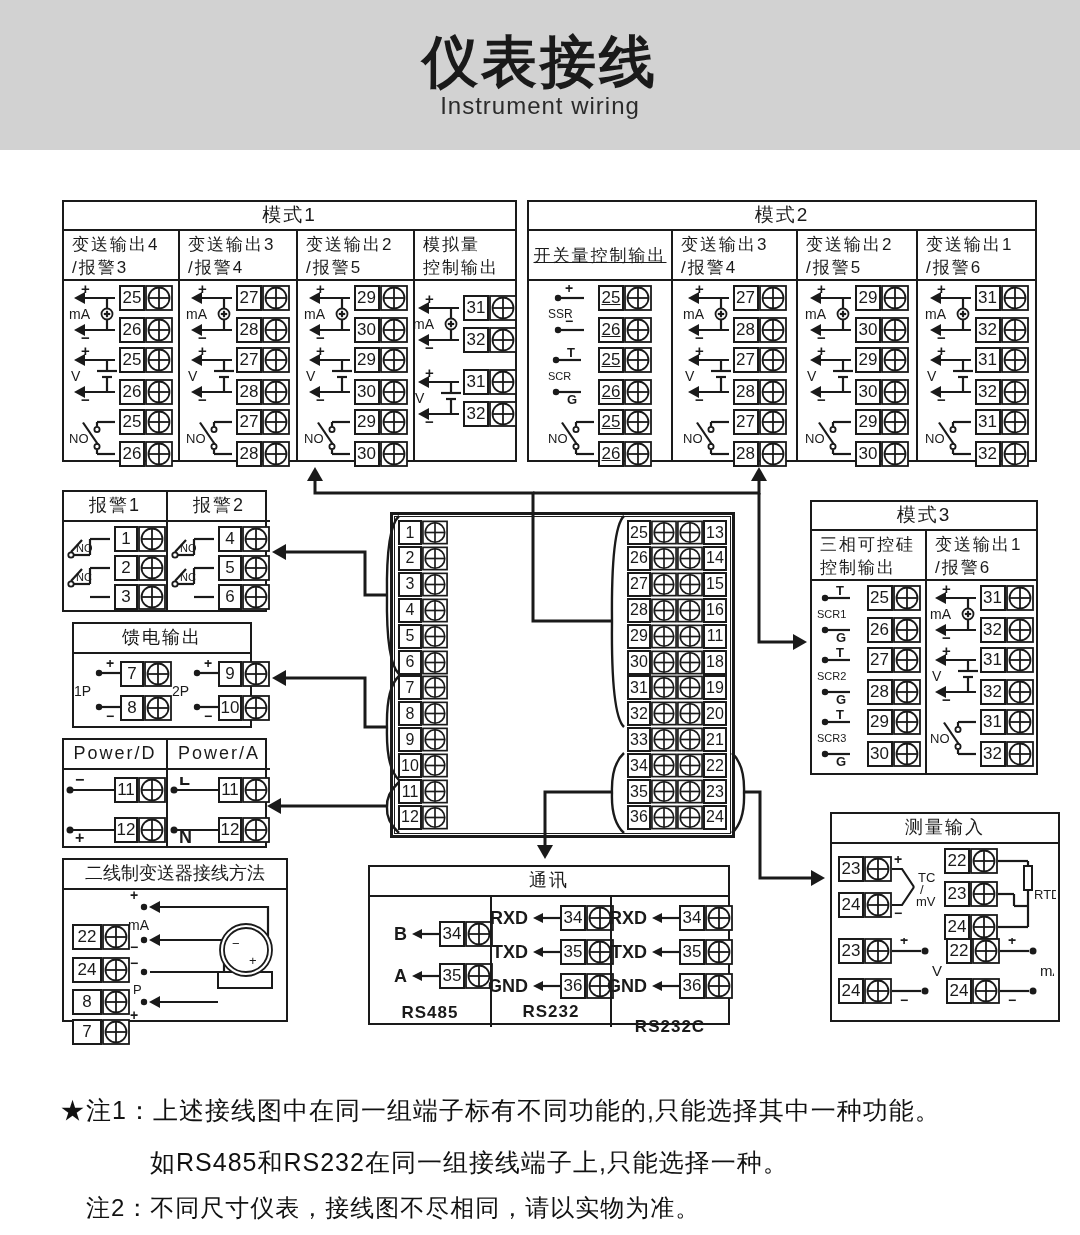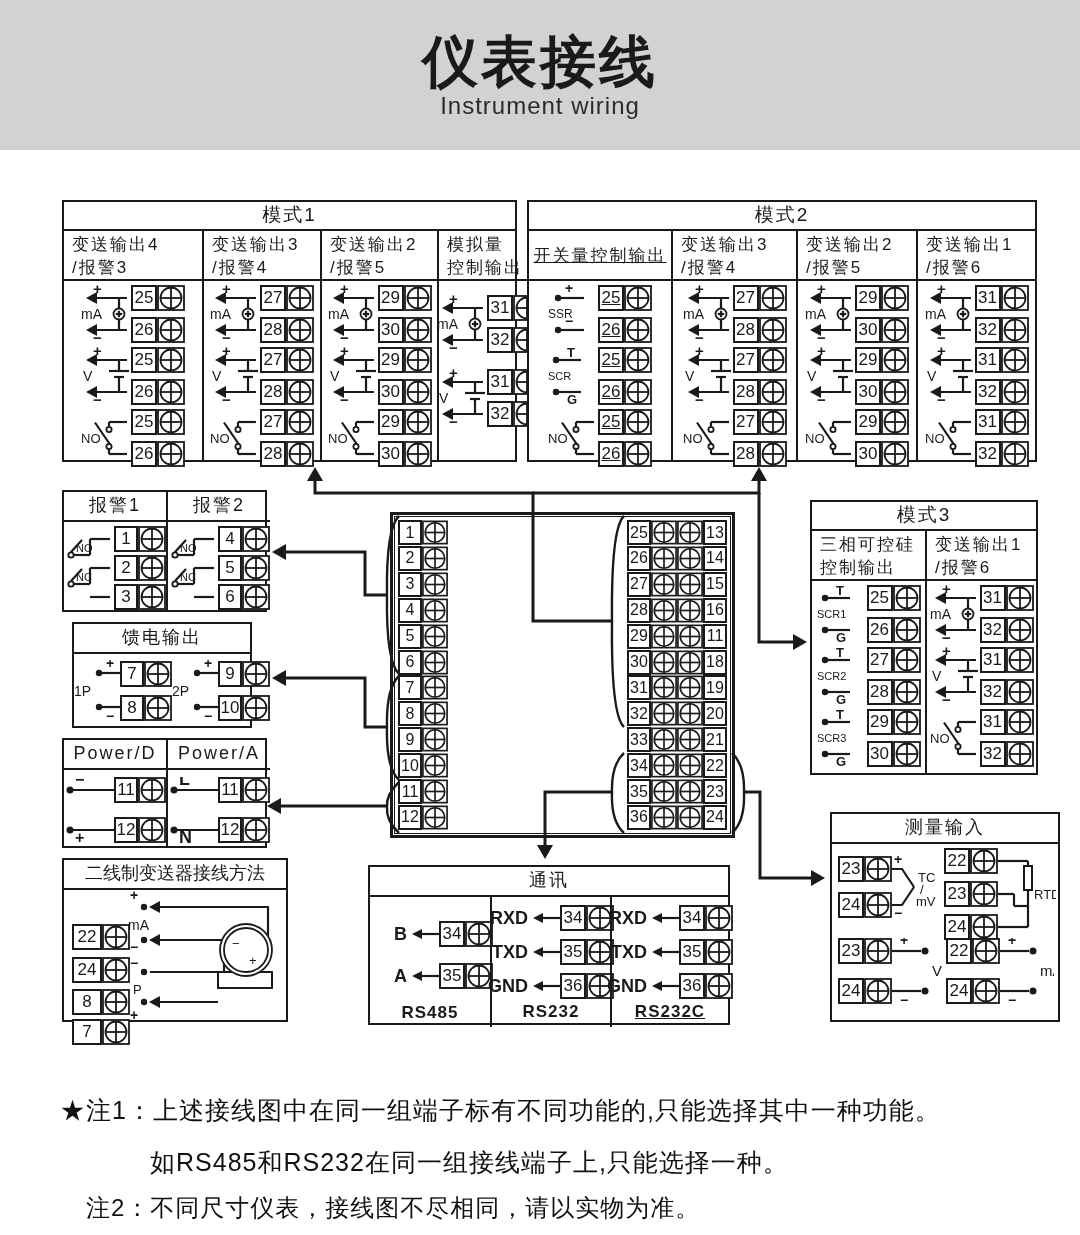--- a/index.html
+++ b/index.html
@@ -55,21 +55,21 @@
 <div class="canvas">
 
   <div class="band">
     <div class="title">仪表接线</div>
     <div class="subtitle">Instrument wiring</div>
   </div>
 
   <div class="box" id="mode1" style="left:62px;top:200px;width:455px;height:262px;">
     <div class="btitle">模式1</div>
     <div class="mcols">
-        <div class="mcol" style="width: 138px;">
+        <div class="mcol" style="width: 114px;">
           <div class="mhead">
             <div>变送输出4</div>
             <div>/报警3</div>
           </div>
           <div class="mbody">
             <div class="wgroup">
               <svg class="glyph" width="50" height="58" viewBox="0 0 50 58">
                 <path d="M46,13 H12" fill="none" stroke="#1a1a1a" stroke-width="2.2"></path>
                 <polygon points="5,13 16,7 16,19" fill="#1a1a1a"></polygon>
                 <path d="M38,13 V23.5" fill="none" stroke="#1a1a1a" stroke-width="2.2"></path>
@@ -1896,21 +1896,21 @@
                 <span class="tnum" style="width:26px">36</span>
                 <svg width="28" height="26" viewBox="0 0 28 26">
                   <rect x="1" y="1" width="26" height="24" fill="#fff" stroke="#1a1a1a" stroke-width="1.8"></rect>
                   <circle cx="14" cy="13" r="10.5" fill="none" stroke="#1a1a1a" stroke-width="1.8"></circle>
                   <line x1="3.5" y1="13" x2="24.5" y2="13" stroke="#1a1a1a" stroke-width="1.8"></line>
                   <line x1="14" y1="2.5" x2="14" y2="23.5" stroke="#1a1a1a" stroke-width="1.8"></line>
                 </svg>
               </span>
             </div>
           </div>
-          <div class="cname" style="margin-top: 3px; text-decoration: underline;">RS232C</div>
+          <div class="cname" style="margin-top: 18px;">RS232C</div>
         </div>
       </div>
   </div>
 
   <div class="box" id="measure" style="left:830px;top:812px;width:230px;height:210px;">
     <div class="hdr28">测量输入</div>
     <div style="position:relative;height:180px;">
         <div class="wgroup abs" style="left: 6px; top: 12px;">
           <span class="tstack" style="gap:10px">
             <span class="term">

